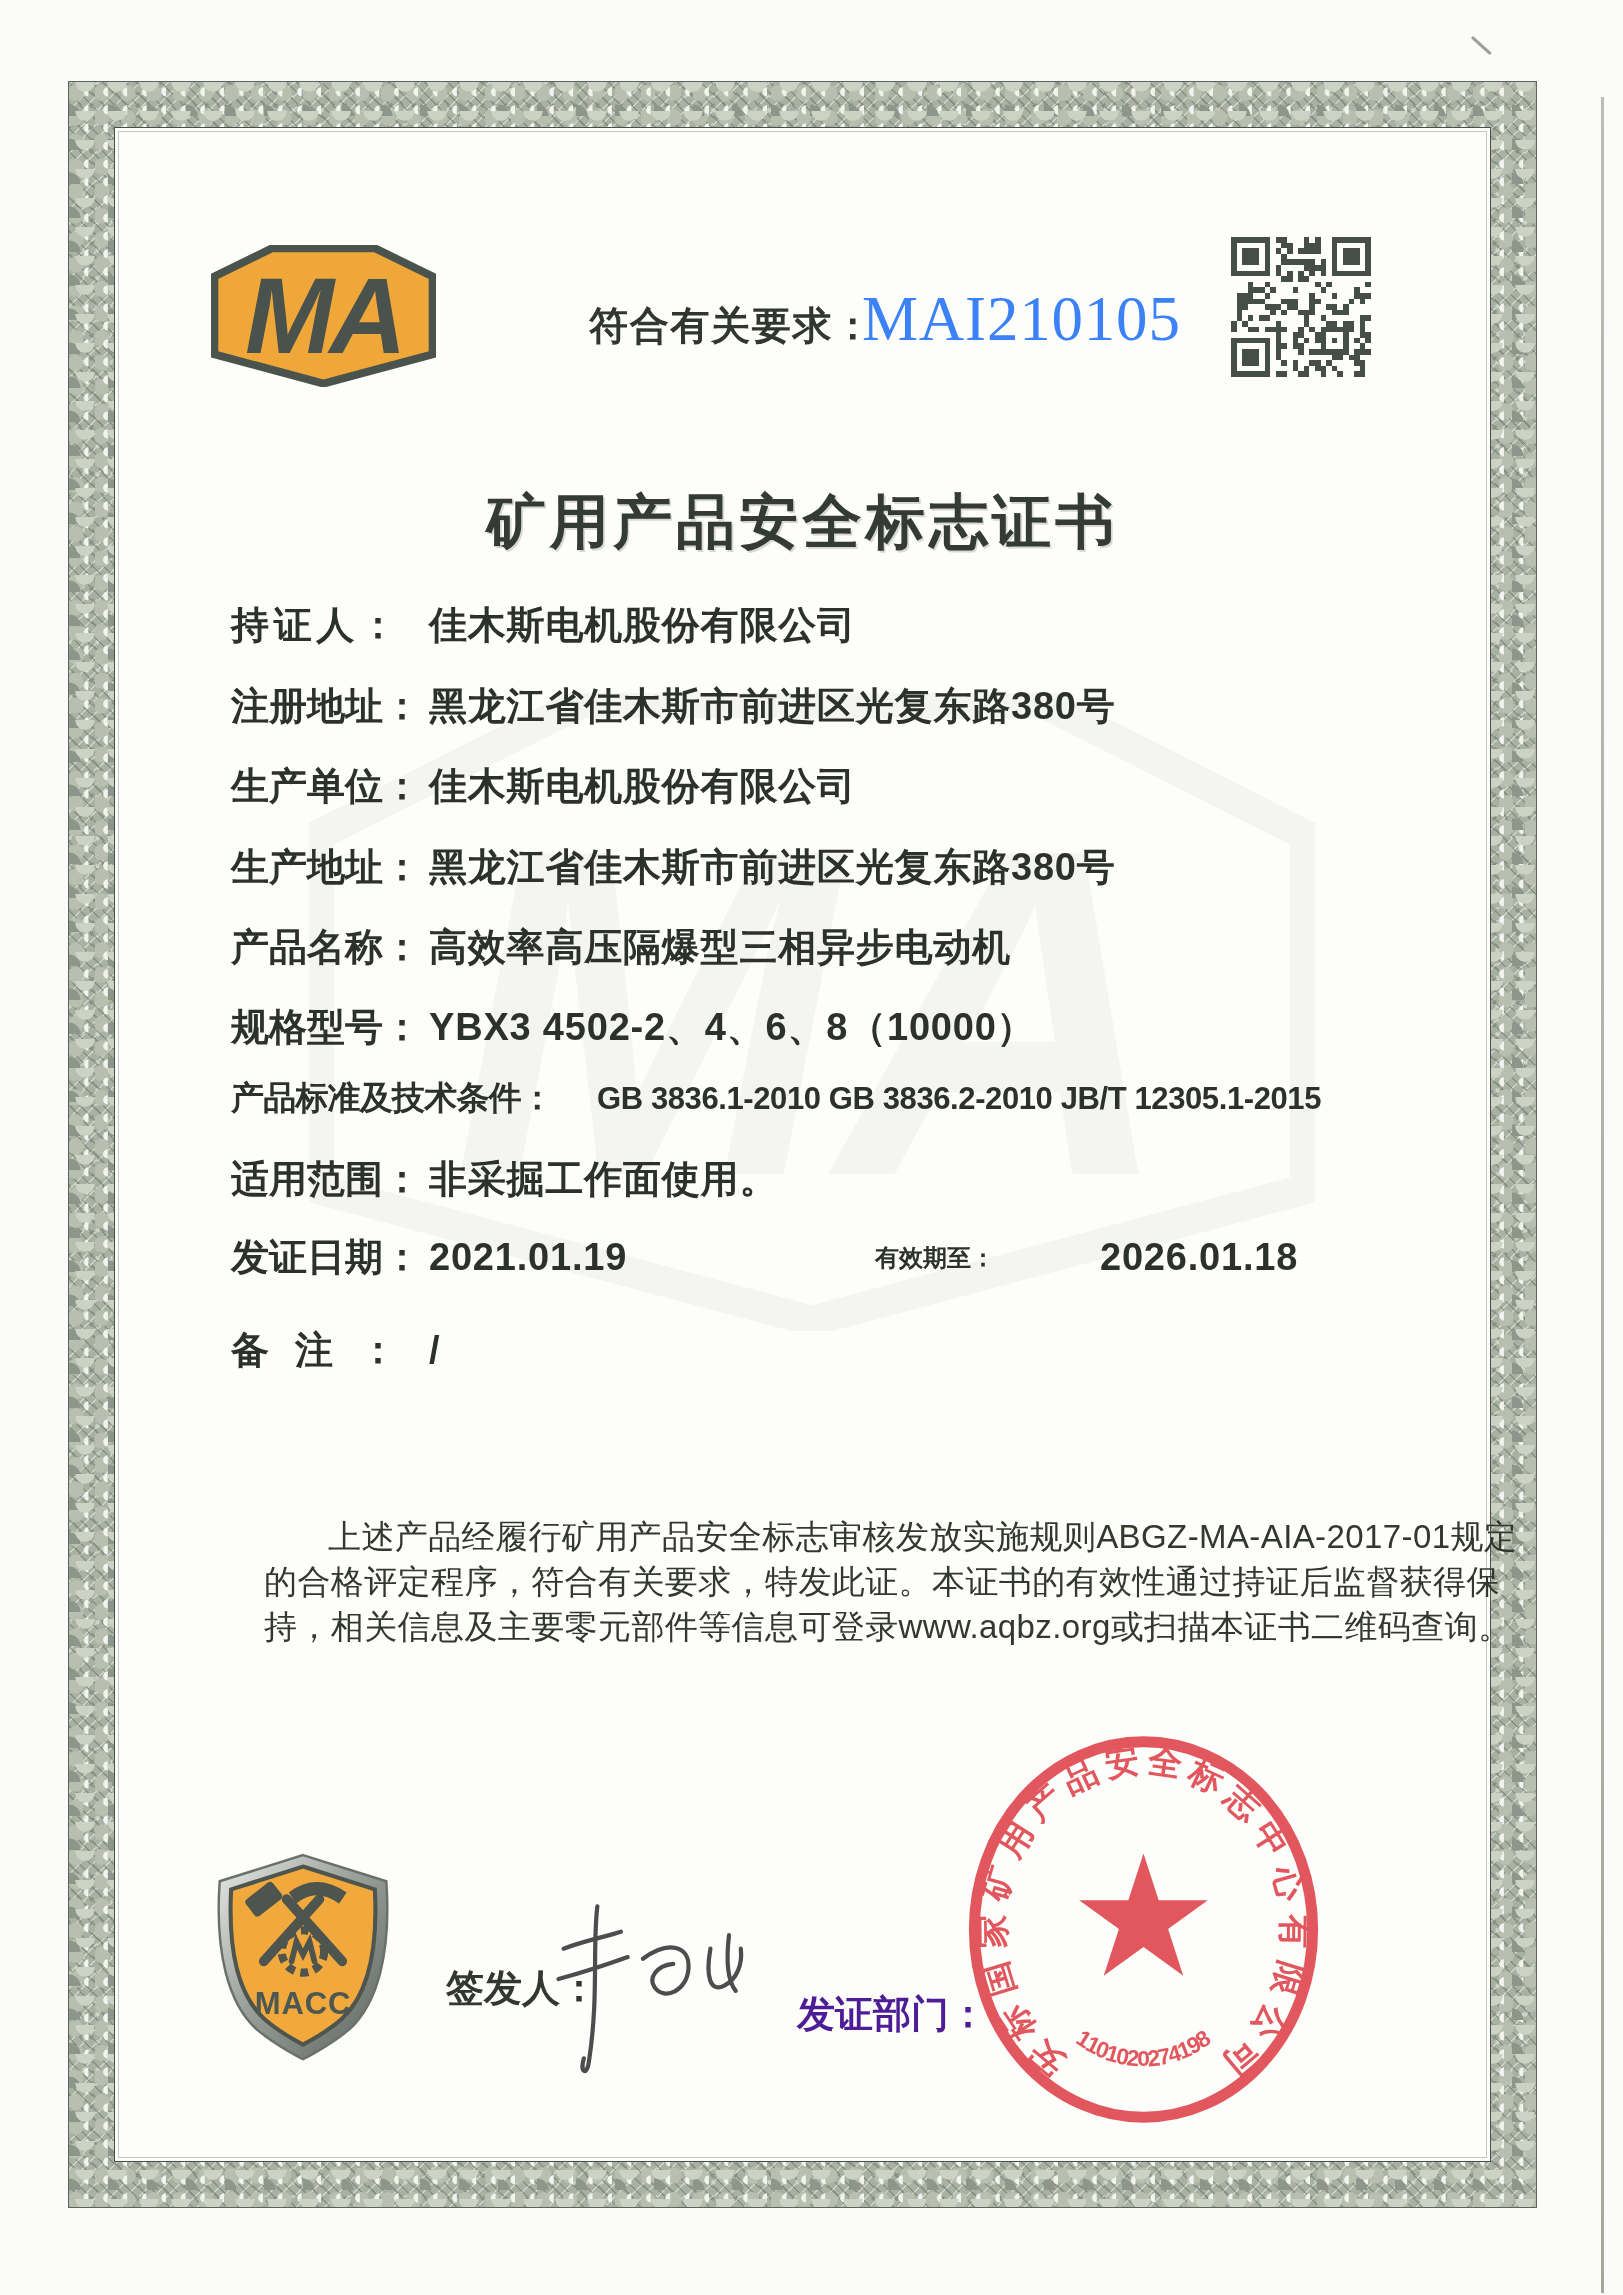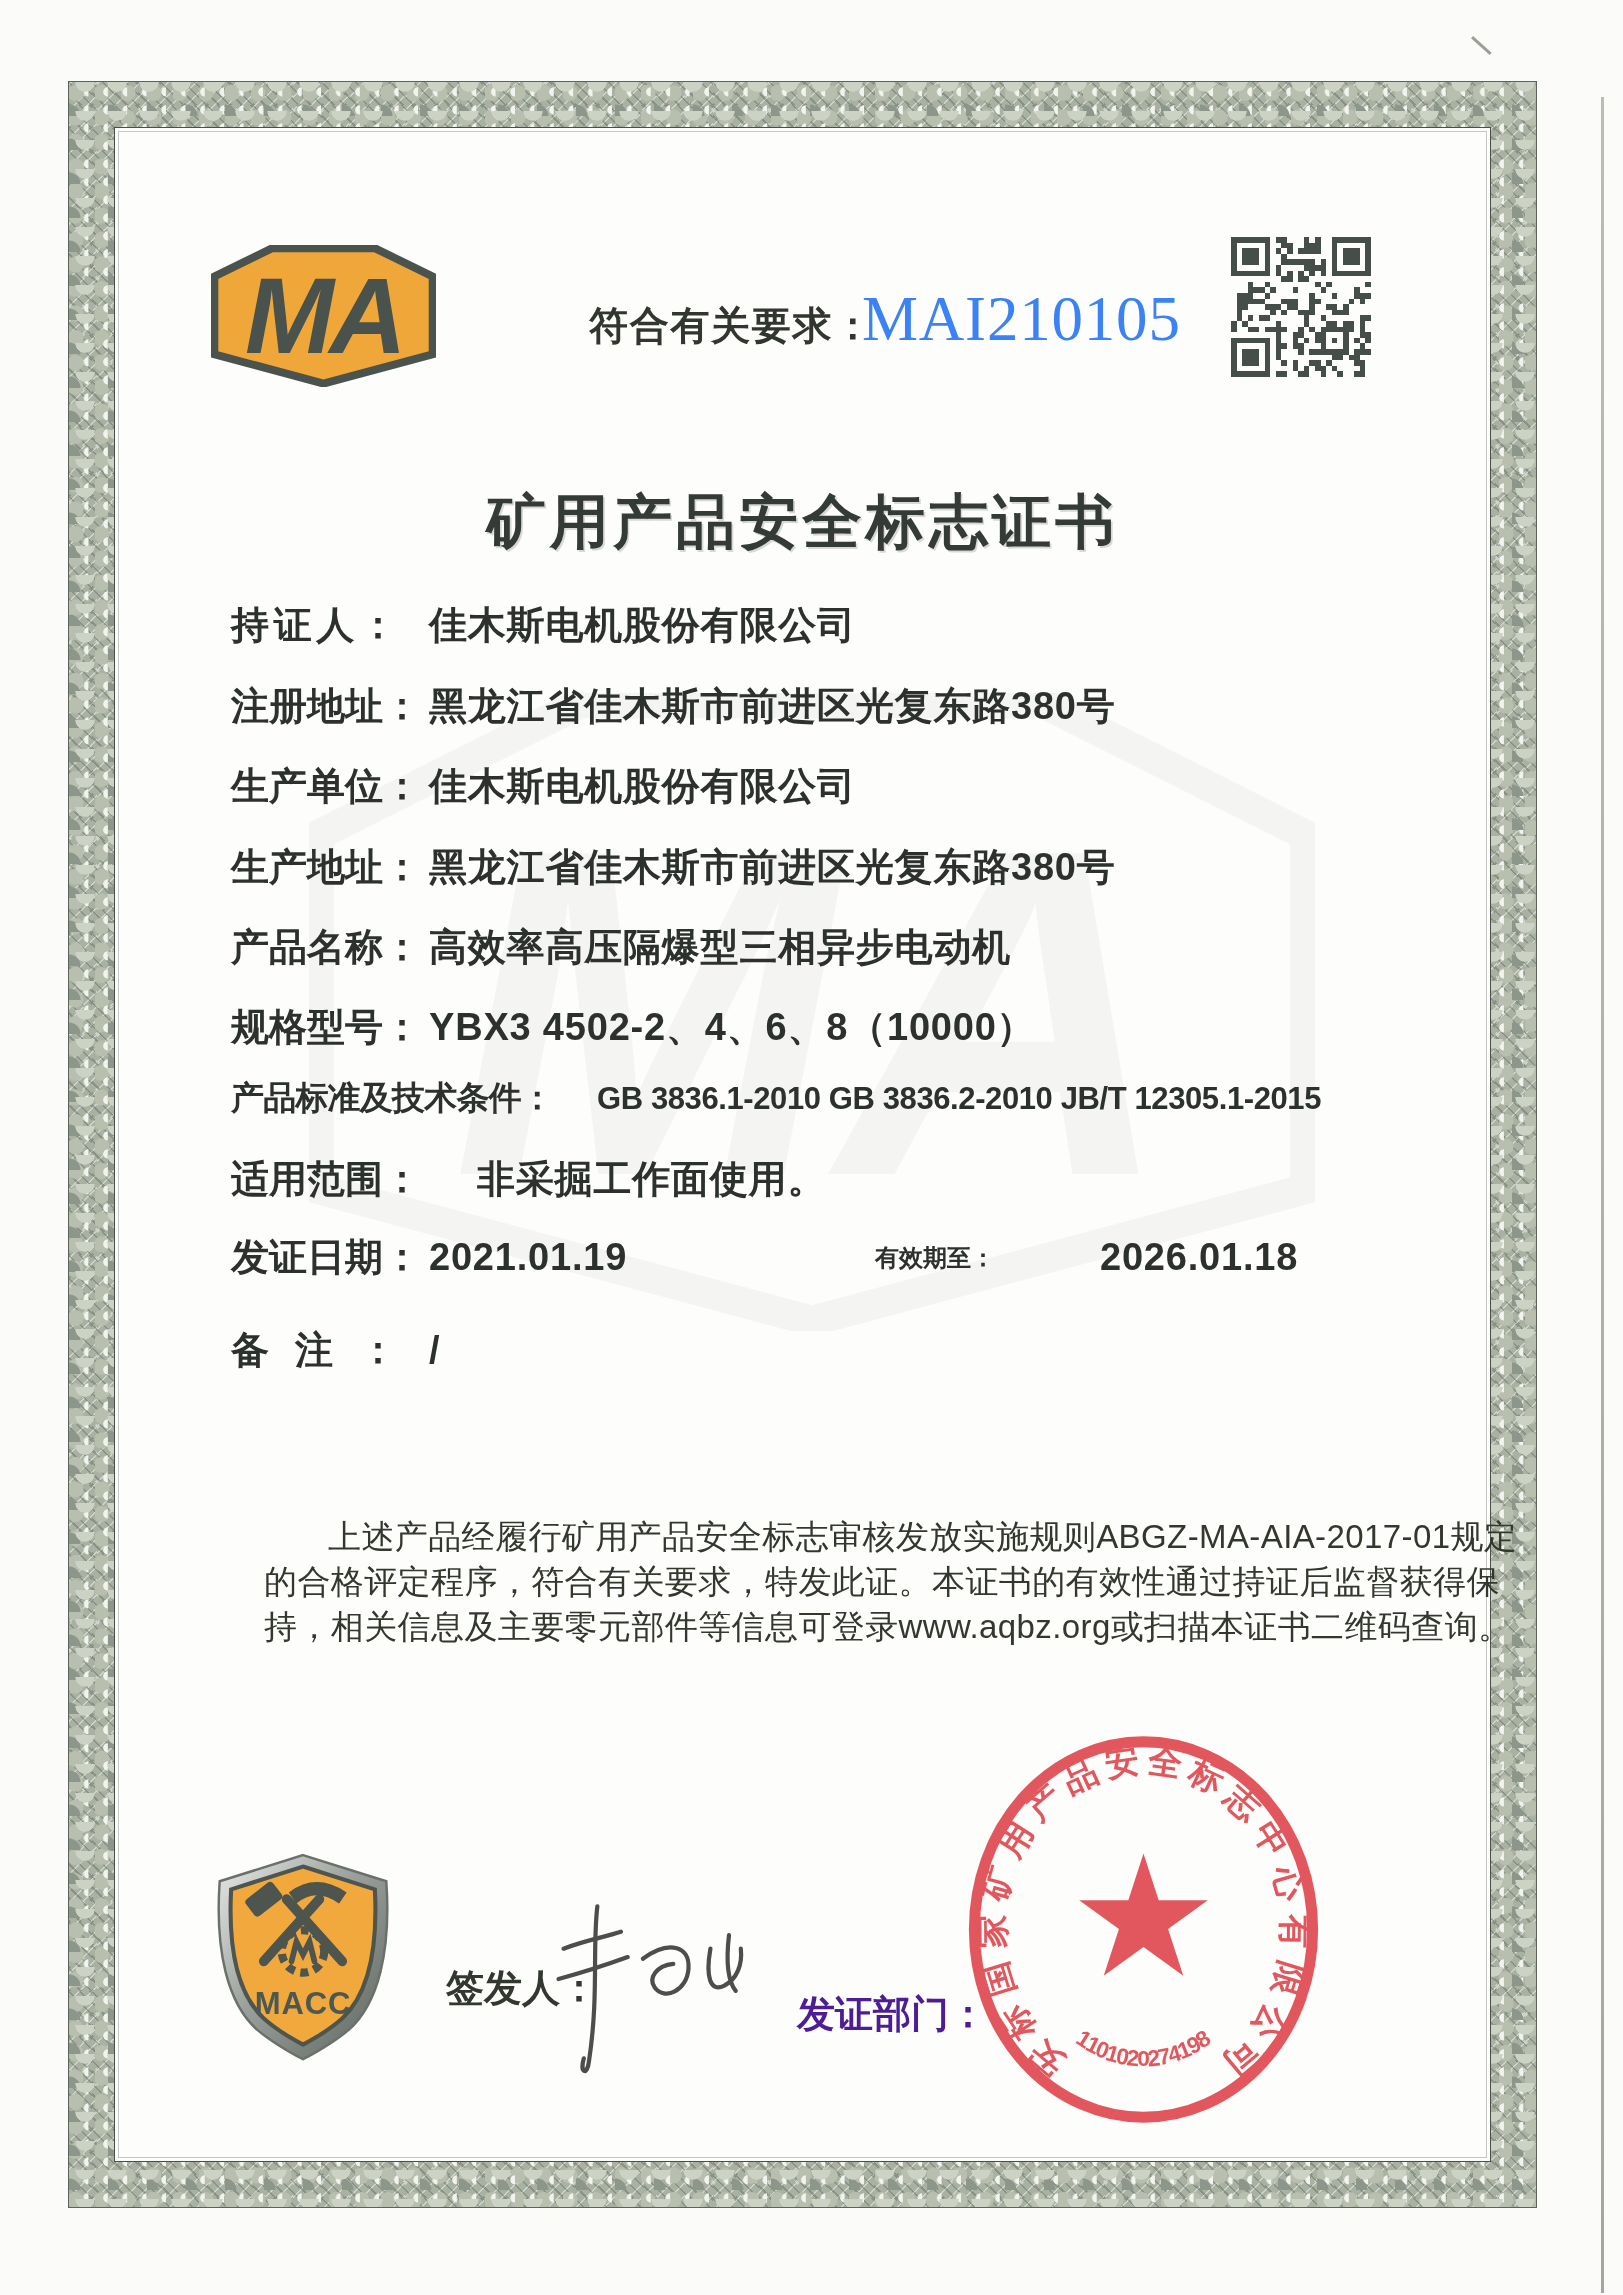--- a/index.html
+++ b/index.html
@@ -114,21 +114,21 @@
         <span class="val">高效率高压隔爆型三相异步电动机</span>
       </div>
       <div class="frow" style="top: 988px;">
         <span class="lbl">规格型号：</span>
         <span class="val">YBX3 4502-2、4、6、8（10000）</span>
       </div>
       <div class="frow" style="top: 1059px;">
         <span class="lbl-wide">产品标准及技术条件：</span>
         <span class="val val-wide">GB 3836.1-2010  GB 3836.2-2010 JB/T 12305.1-2015</span>
       </div>
-      <div class="frow" style="top: 1140px; gap: 48px;">
+      <div class="frow" style="top: 1140px;">
         <span class="lbl">适用范围：</span>
         <span class="val">非采掘工作面使用。</span>
       </div>
       <div class="frow" style="top: 1218px;">
         <span class="lbl">发证日期：</span>
         <span class="val">2021.01.19</span>
         <span class="lbl2">有效期至：</span>
         <span class="val2">2026.01.18</span>
       </div>
       <div class="frow" style="top: 1311px;">

